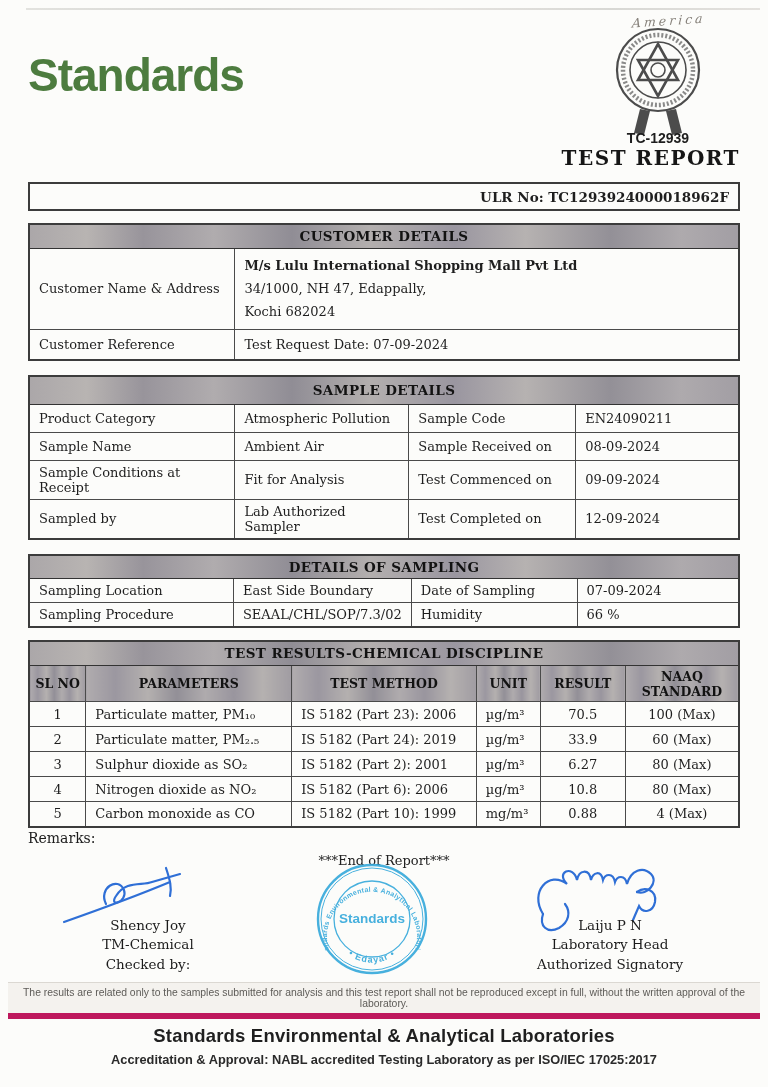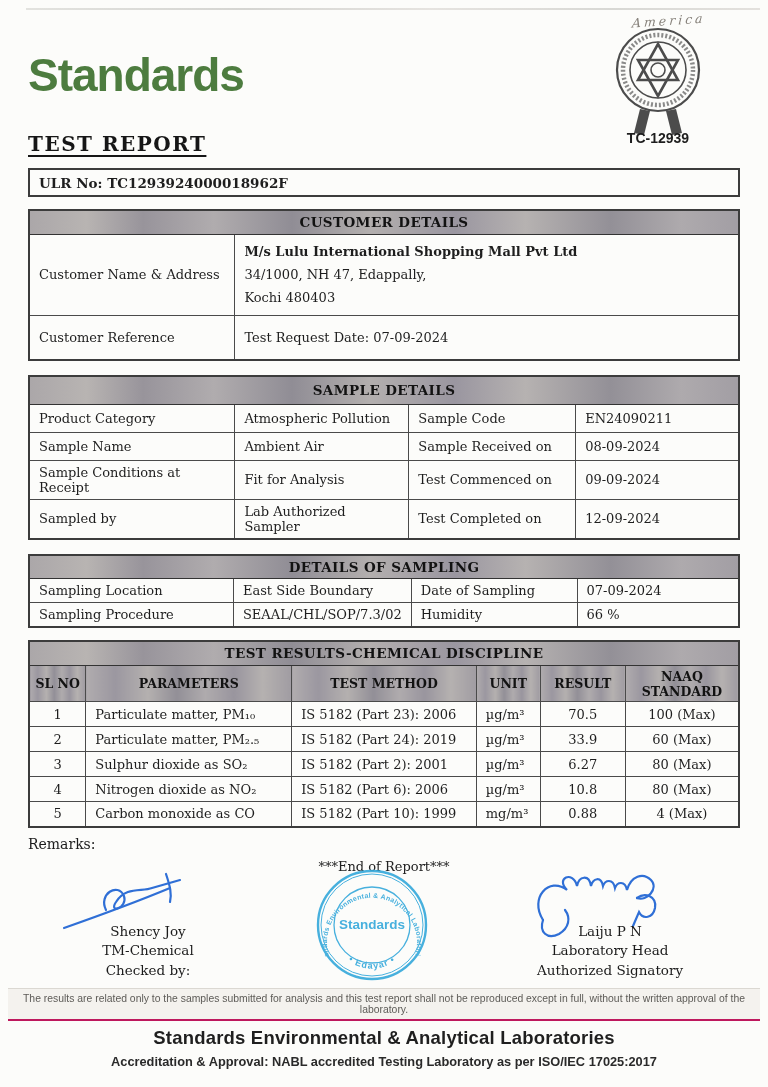--- a/index.html
+++ b/index.html
@@ -25,83 +25,83 @@
   .logo {
     margin-top: 52px;
     font-family: "Liberation Sans", sans-serif;
     font-weight: bold; font-size: 46px; line-height: 1;
     color: #4d7c3f; letter-spacing: -1px;
     width: fit-content;
   }
   .seal-wrap { position: absolute; top: 24px; right: 62px; width: 96px; text-align: center; }
   .seal-wrap svg { display: block; margin: 0 auto; }
   .report-title {
-    text-align: left; margin-top: 34px;
+    text-align: right; margin-top: 48px;
     font-size: 20px; font-weight: bold; letter-spacing: 1.5px;
-    text-decoration: underline; text-underline-offset: 4px; text-decoration-thickness: 2px;
+    text-underline-offset: 4px; text-decoration-thickness: 2px;
     color: #161616;
   }
   table { width: 100%; border-collapse: collapse; }
   table.boxed { border: 2px solid #3c3c3c; }
   td {
     border: 1px solid #4a4a4a;
     padding: 4px 9px; font-size: 13px; vertical-align: middle;
     color: #1e1e1e;
   }
   .sec-head td {
     background: linear-gradient(90deg,#aba7a9 0%,#b8b4b2 8%,#98949b 16%,#b0acae 26%,#908d95 37%,#b3afae 48%,#9a96a0 60%,#b6b2b1 70%,#939097 82%,#aeaaad 92%,#a29ea4 100%);
     border: 1.5px solid #333;
     text-align: center; font-weight: bold; font-size: 13.5px;
     letter-spacing: .4px; color: #121212; height: 24px; padding: 3px;
   }
   .meta-table { margin-top: 12px; }
   .meta-table td { font-size: 13.5px; }
-  .ulr-cell { text-align: left; font-weight: bold; height: 27px; }
+  .ulr-cell { text-align: right; font-weight: bold; height: 27px; }
   .lri-cell { width: 52%; height: 31px; }
   .date-cell { width: 25%; }
   .pageno-cell { width: 23%; text-align: center; }
   .customer-table { margin-top: 12px; padding-left: 26px; }
   .cust-label { width: 29%; }
   .cust-value-lines { line-height: 1.8; padding-top: 5px; padding-bottom: 5px; }
   .cust-value-lines .b { font-weight: bold; }
-  .cust-ref-row td { height: 45px; }
+  .cust-ref-row td { height: 31px; }
   .sample-table { margin-top: 14px; padding-left: 16px; }
   .sample-table td { height: 28px; }
   .sampling-table { margin-top: 14px; }
   .sampling-table td { height: 17px; }
   .c1 { width: 29%; } .c2 { width: 24.5%; } .c3 { width: 23.5%; } .c4 { width: 23%; }
   .results-table { margin-top: 12px; }
   .results-table .col-head td {
     background: linear-gradient(90deg,#b0acae 0%,#9b97a0 14%,#b4b0af 30%,#928f97 44%,#afabad 58%,#99959e 72%,#b5b1b0 86%,#a09ca2 100%);
     font-weight: bold; text-align: center; font-size: 12.5px; height: 36px; padding: 2px 4px; color:#121212;
   }
   .results-table td { height: 25px; }
   .col-sl { width: 8%; text-align: center; }
   .col-par { width: 29%; }
   .col-met { width: 26%; }
   .col-unit { width: 9%; text-align: left; }
   .col-res { width: 12%; text-align: center; }
   .col-std { width: 16%; text-align: center; }
-  .remarks { margin-top: 8px; font-size: 14px; }
+  .remarks { margin-top: 2px; font-size: 14px; }
   .end-note { margin-top: 7px; text-align: center; font-size: 13px; color: #222; }
   .sig-row {
     margin-top: 0; height: 106px;
     display: flex; justify-content: space-between; align-items: flex-end;
     position: relative; z-index: 2;
   }
   .sig-block { text-align: center; font-size: 13.5px; line-height: 1.42; color: #1b1b1b; }
   .sig-left { width: 240px; }
   .sig-right { width: 260px; }
   .sig-left svg { display: block; margin: 0 auto -12px auto; }
   .sig-right svg { display: block; margin: 0 auto -24px auto; }
   .stamp-block { width: 120px; position: relative; top: 6px; }
   .disclaimer {
     margin: 8px -20px 0 -20px;
     background: #f4f2ee;
-    border-top: 1px solid #dbd8d2; border-bottom: 2px solid #be185d;
+    border-top: 1px solid #dbd8d2; border-bottom: 6px solid #be185d;
     font-family: "Liberation Sans", sans-serif;
     font-size: 10.4px; color: #5d5b57; text-align: center;
     padding: 4px 2px;
   }
   .footer { text-align: center; font-family: "Liberation Sans", sans-serif; }
   .footer .org { margin-top: 6px; font-size: 18.5px; font-weight: bold; color: #1f1f1f; letter-spacing: .2px; }
   .footer .l1 { margin-top: 5px; font-size: 12.8px; font-weight: bold; color: #2a2a2a; }
 </style>
 </head>
 <body>
@@ -142,21 +142,21 @@
   <table class="boxed customer-table">
     <tbody>
         <tr class="sec-head">
       <td colspan="2">CUSTOMER DETAILS</td>
     </tr>
     <tr>
       <td class="cust-label">Customer Name &amp; Address</td>
       <td class="cust-value-lines">
         <div class="b">M/s Lulu International Shopping Mall Pvt Ltd</div>
         <div>34/1000, NH 47, Edappally,</div>
-        <div>Kochi 480403</div>
+        <div>Kochi 682024</div>
       </td>
     </tr>
     <tr class="cust-ref-row">
       <td>Customer Reference</td>
       <td>Test Request Date: 07-09-2024</td>
     </tr>
   </tbody>
     </table>
 
   <table class="boxed sample-table">

